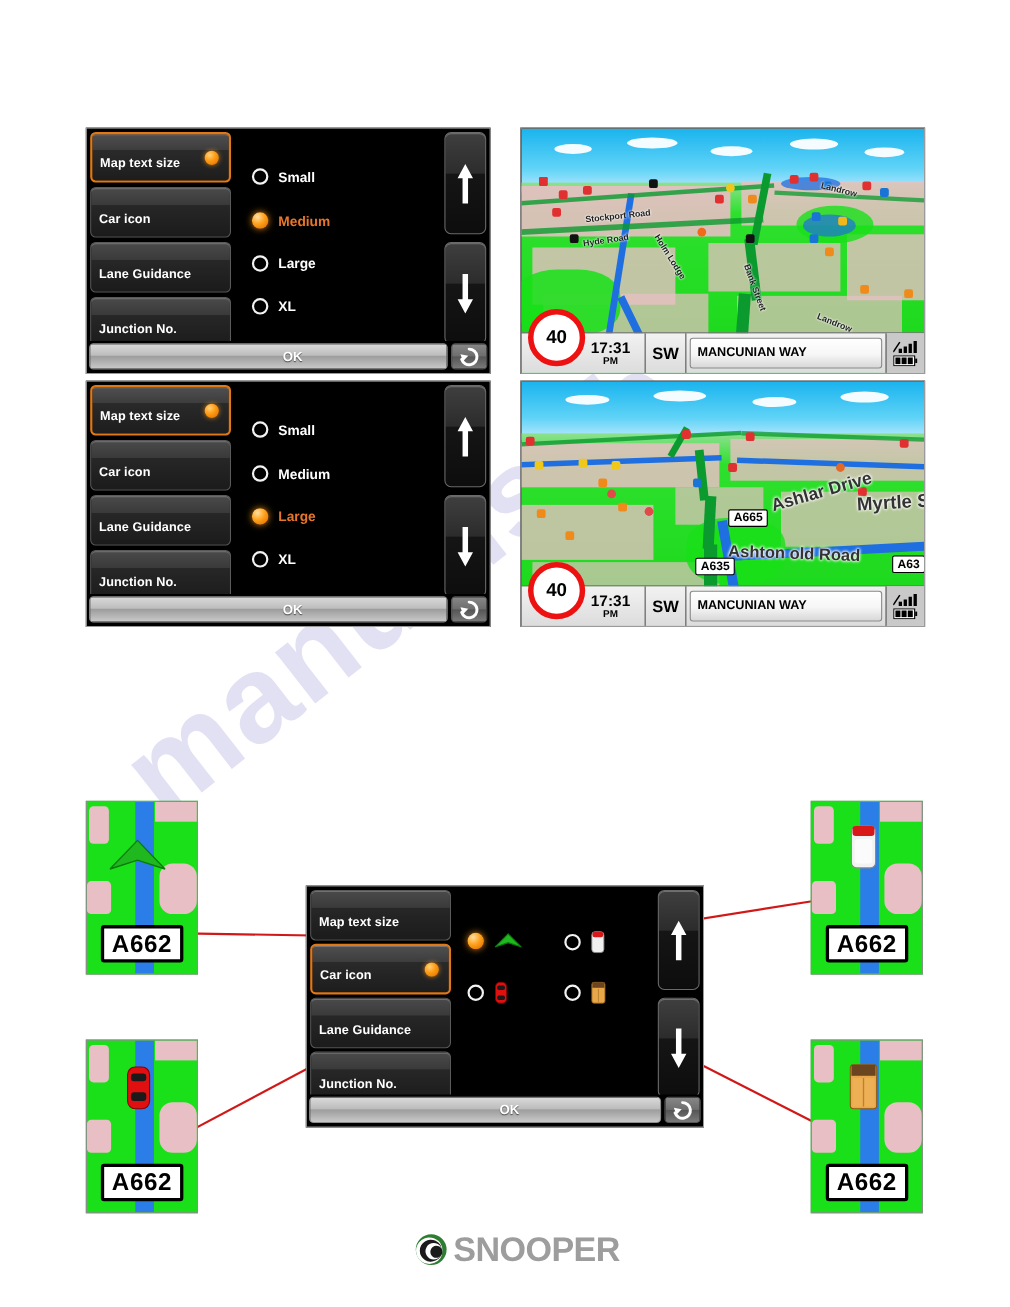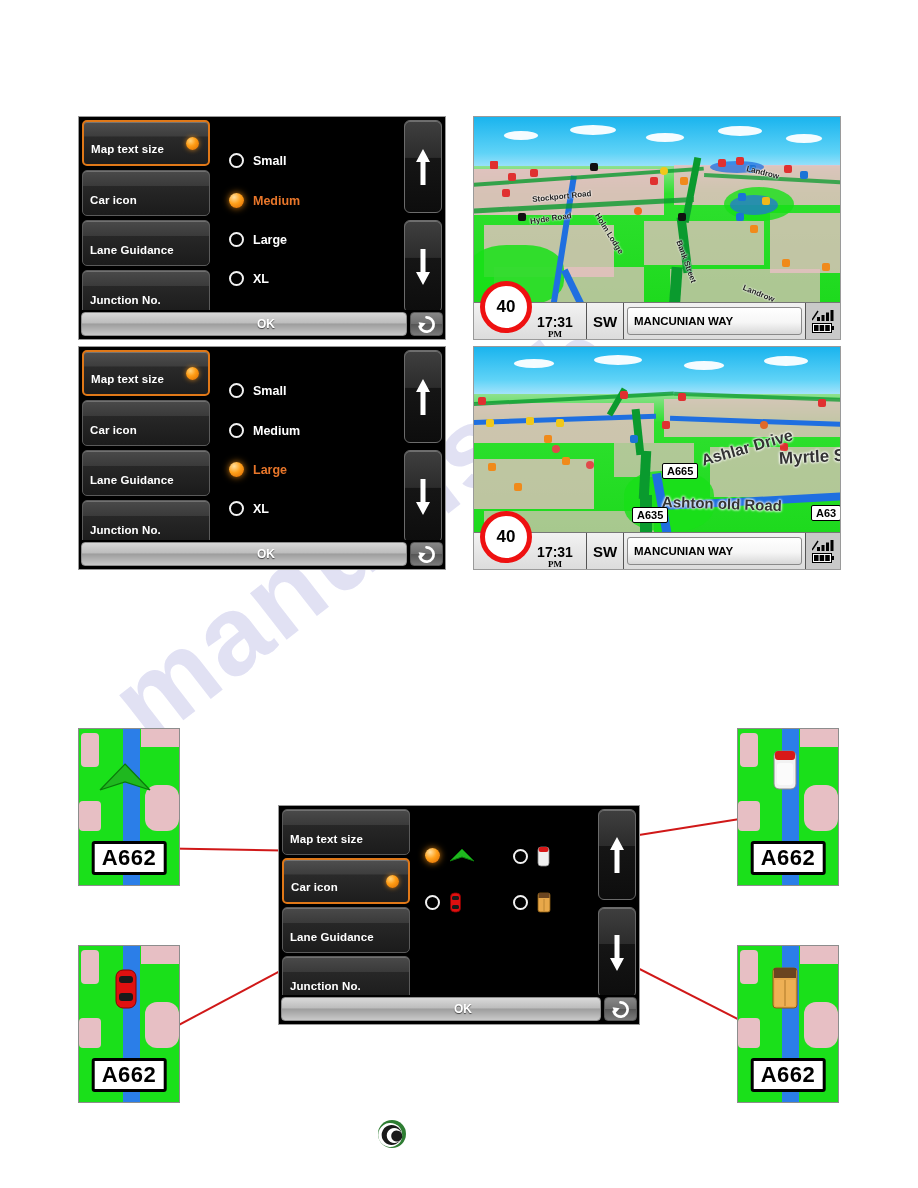--- a/index.html
+++ b/index.html
@@ -84,24 +84,24 @@
 
   
   .statusbar{position:absolute;left:0;right:0;bottom:0;height:36px;
     background:linear-gradient(to bottom,#f2f2f2 0%,#dcdcdc 100%);
     border-top:1px solid #777;display:flex;align-items:stretch;}
   .speedlim{position:absolute;left:6px;bottom:6px;width:42px;height:42px;
     border-radius:50%;background:#fff;border:5px solid #ee1111;
     display:flex;align-items:center;justify-content:center;
     font-size:17px;font-weight:700;color:#000;z-index:4;}
   .clockbox{width:62px;margin-left:50px;display:flex;flex-direction:column;
-    align-items:center;justify-content:flex-end;line-height:1;
+    align-items:center;justify-content:center;line-height:1;
     border-right:1.5px solid #555;}
   .clockbox .t{font-size:14px;font-weight:700;color:#000;}
-  .clockbox .ap{font-size:9px;font-weight:700;color:#000;margin-top:1px;font-family:Liberation Serif, serif;}
+  .clockbox .ap{font-size:9px;font-weight:700;color:#000;margin-top:1px;}
   .dirbox{width:36px;display:flex;align-items:center;justify-content:center;
     font-size:15px;font-weight:700;color:#000;border-right:1.5px solid #555;}
   .streetbox{flex:1;margin:4px 3px;border:1px solid #8a8a8a;border-radius:3px;
     background:linear-gradient(to bottom,#fff 0%,#f6f6f6 55%,#d8d8d8 100%);
     display:flex;align-items:center;padding-left:6px;
     font-size:11.5px;font-weight:700;color:#000;overflow:hidden;}
   .sigbox{width:34px;border-left:1.5px solid #555;
     display:flex;flex-direction:column;align-items:center;justify-content:center;gap:2px;
     background:#c9c9c9;}
 
@@ -568,13 +568,14 @@
 </div>
 
 <div class="logo" style="left:376px;top:1118px;">
   <svg width="32" height="32" viewBox="0 0 32 32">
     <path d="M16 2a14 14 0 1 0 0 28 14 14 0 0 0 0-28Z" fill="#2e7d32"></path>
     <path d="M19 6a12 12 0 1 0 0 22 12 12 0 0 0 0-22Z" fill="#fff"></path>
     <path d="M20 8a10 10 0 1 0 0 18 10 10 0 0 0 0-18Z" fill="#1b1b1b"></path>
     <path d="M22 11a7.5 7.5 0 1 0 0 13 7.5 7.5 0 0 0 0-13Z" fill="#fff"></path>
     <path d="M23 13a5.5 5.5 0 1 0 0 10 5.5 5.5 0 0 0 0-10Z" fill="#1b1b1b"></path>
   </svg>
+  <span class="word">SNOOPER</span>
 </div>
 
 </body></html>

